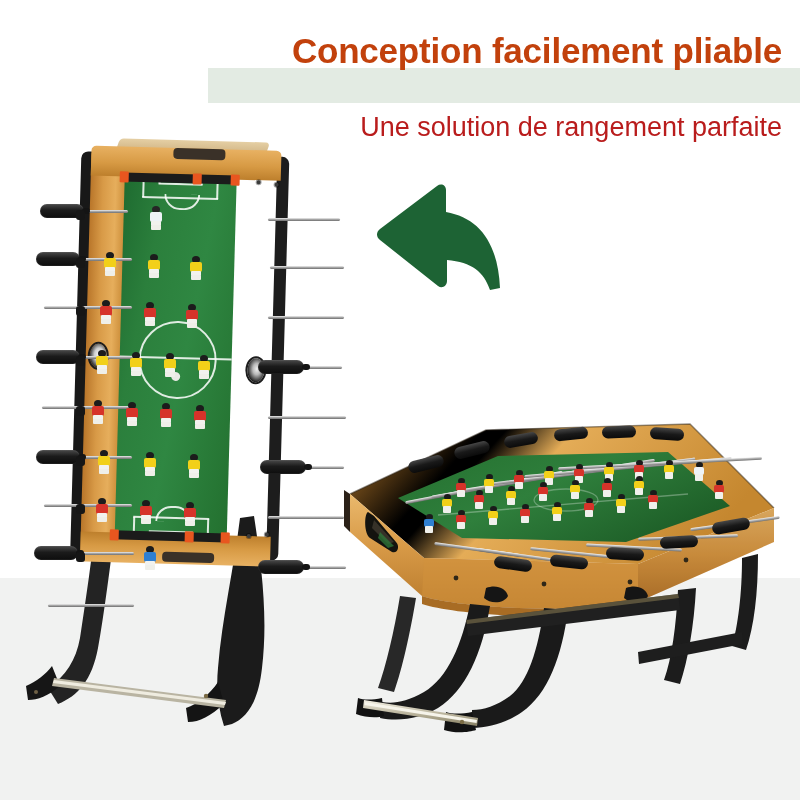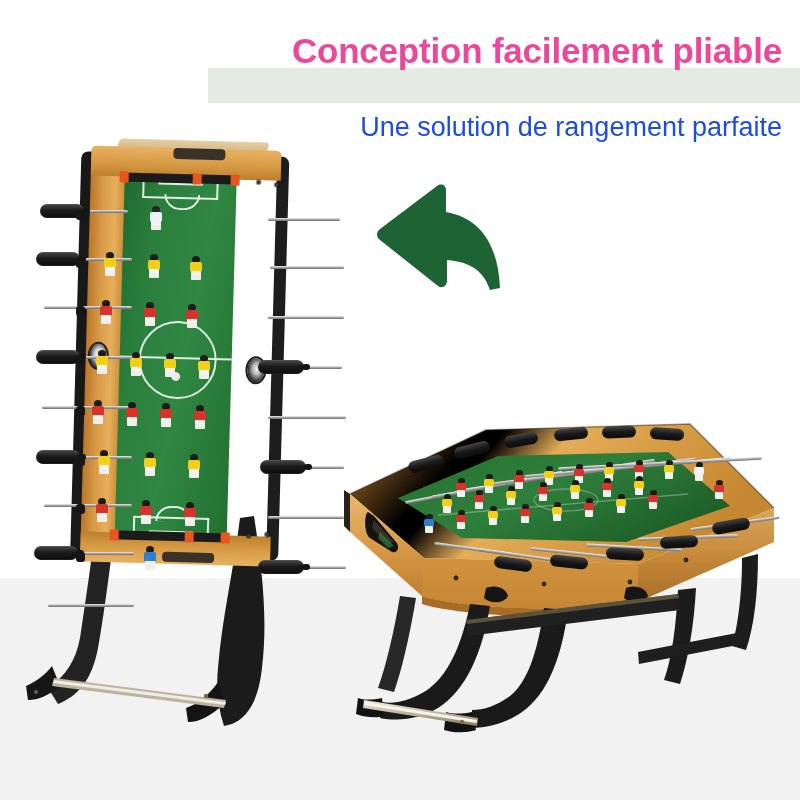--- a/index.html
+++ b/index.html
@@ -28,32 +28,32 @@
     background:#f1f2f1;
   }
 
   
   .headline{
     position:absolute;
     left:0; top:33px; width:782px;
     text-align:right;
     font-size:35px;
     font-weight:bold;
-    color:#ec4899;
+    color:#c2410c;
     letter-spacing:-0.2px;
     line-height:1;
     white-space:nowrap;
   }
   .subhead{
     position:absolute;
     left:0; top:114px; width:782px;
     text-align:right;
     font-size:27px;
     font-weight:normal;
-    color:#1d4ed8;
+    color:#b91c1c;
     line-height:1;
     white-space:nowrap;
   }
 
   
   .arrow{
     position:absolute;
     left:372px; top:182px;
     width:132px; height:112px;
   }

